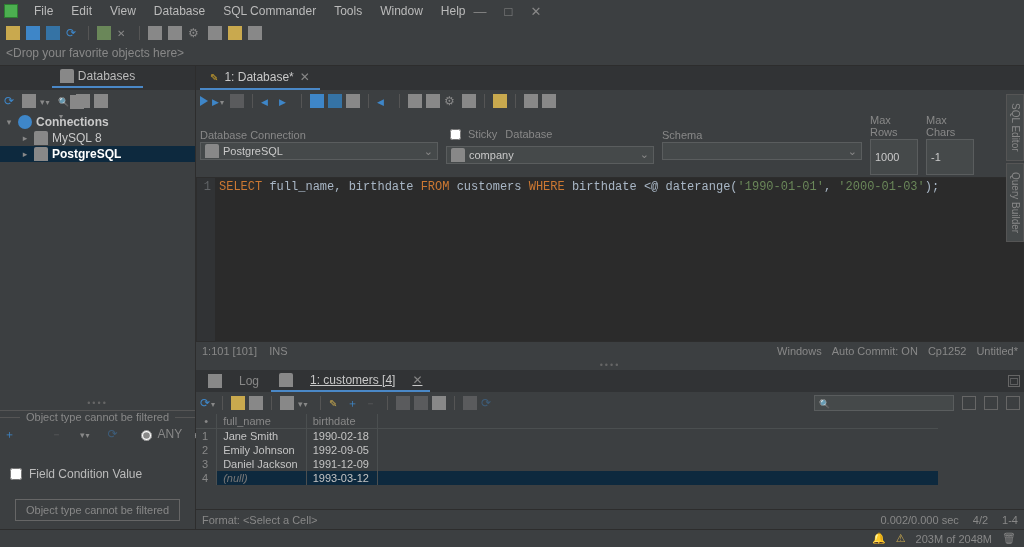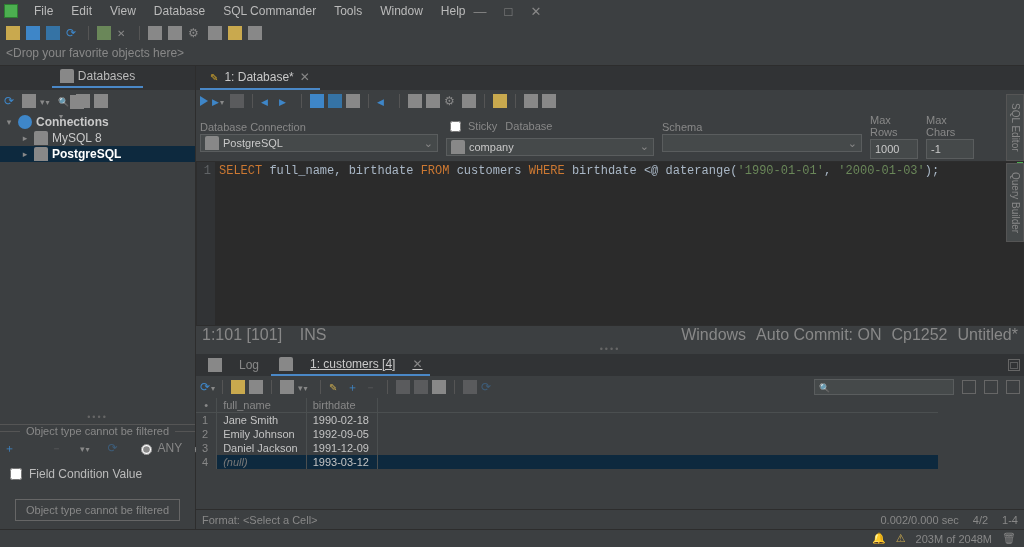--- a/index.html
+++ b/index.html
@@ -137,21 +137,21 @@
   .filter-panel .head span { padding:0 6px; }
   .filter-panel .row1 {
     display:flex; align-items:center; gap:18px;
     color:#666;
   }
   .filter-panel .radios { margin-left:auto; display:flex; gap:8px; align-items:center; }
   .filter-panel .radios label { display:flex; align-items:center; gap:3px; color:var(--text-dim);}
   .filter-panel input[type=radio]{ accent-color:#888; width:11px; height:11px;}
   .condrow {
     display:flex; align-items:center; gap:4px;
-    margin-top:8px; padding:2px; background:#3c3f41;
+    margin-top:22px; padding:2px; background:#3c3f41;
   }
   .condrow input[type=checkbox]{ width:12px; height:12px; }
   .obj-btn {
     margin-top:14px;
     border:1px solid #666; background:#3c3f41; color:var(--text-dim);
     padding:4px 10px; font-size:11px;
   }
   .btnwrap { text-align:center; }
 
   
@@ -193,21 +193,21 @@
     padding:0 4px; color:var(--text-light);
     position:relative;
   }
   .conn-col .sel::after {
     content:"⌄"; position:absolute; right:4px; color:var(--text-dim);
   }
   .conn-col .sel .db-ico { margin-right:4px; }
   .stickywrap { display:flex; align-items:center; gap:4px; color:var(--text-dim); margin-bottom:2px;}
   .stickywrap input { width:11px; height:11px; }
   .numin {
-    height:20px; background:var(--bg-input);
+    height:36px; background:var(--bg-input);
     border:1px solid #5a5d5e; color:var(--text-light);
     padding:0 4px; display:flex; align-items:center;
   }
 
   .editor-area {
     flex:0 0 165px;
     display:flex;
     background:var(--bg-editor);
     border:1px solid #2d2d2d;
     font-family:"Consolas","Courier New",monospace;
@@ -220,21 +220,21 @@
   }
   .code { flex:1; padding:2px 4px 0 4px; color:var(--sql-plain); white-space:pre; }
   .kw { color: var(--sql-keyword); }
   .str { color: var(--sql-string); }
   .code-scroll-ind { position:absolute; right:0; top:0; width:6px; height:6px; background:#4caf50;}
 
   .editor-status {
     height:18px; display:flex; align-items:center;
     padding:0 6px; background:#3c3f41;
     color:var(--text-dim);
-    font-size:16px;
+    font-size:11px;
     justify-content:space-between;
   }
   .editor-status .right { display:flex; gap:10px; }
 
   .midsplitdots {
     text-align:center; color:#666; letter-spacing:2px; font-size:9px;
     height:10px; line-height:10px;
   }
 
   .result-tabs {

